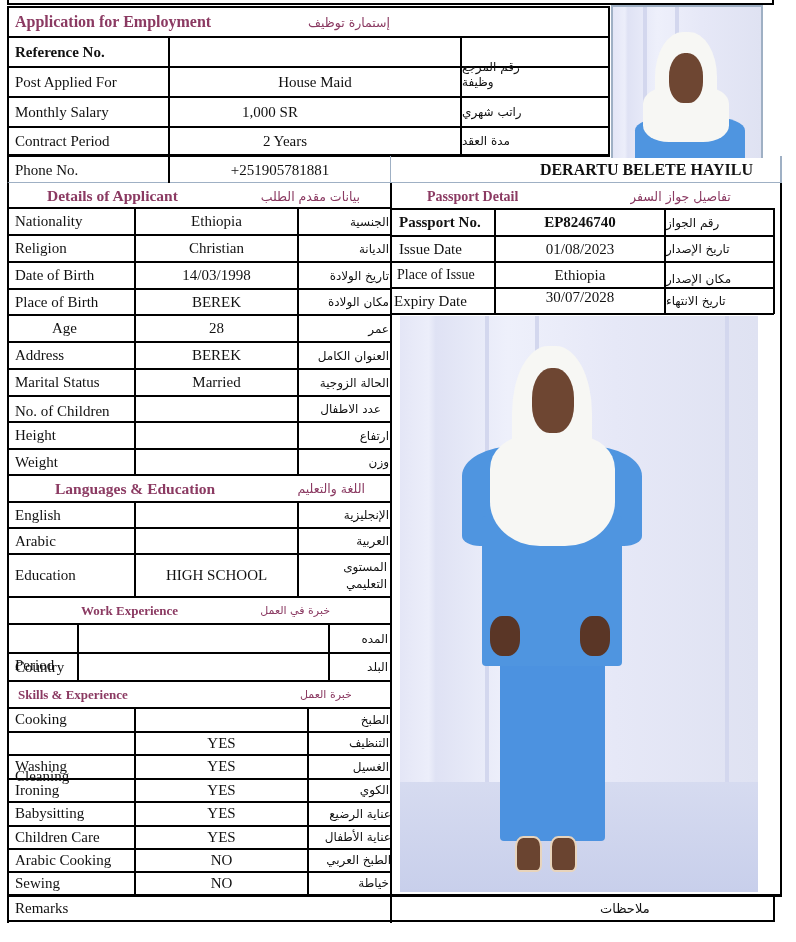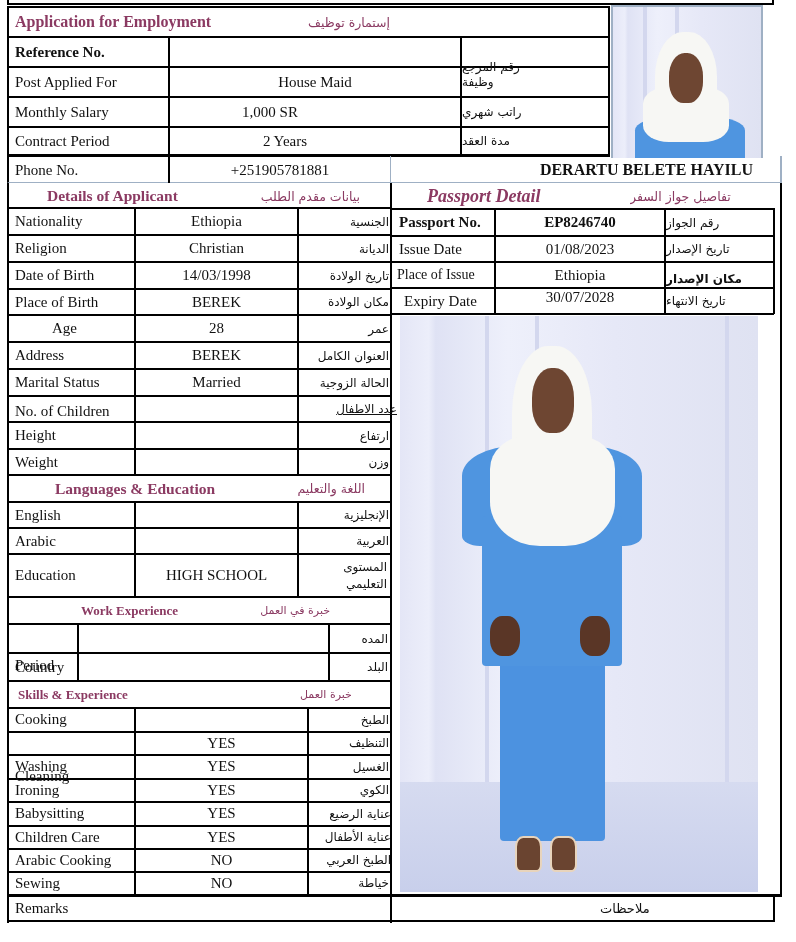--- a/index.html
+++ b/index.html
@@ -122,21 +122,21 @@
   <div class="cell lbl" style="left:8px;top:343px;width:126px;height:25px;">Address</div>
   <div class="cell val" style="left:136px;top:343px;width:161px;height:25px;">BEREK</div>
   <div class="cell ar left" style="left:299px;top:343px;width:90px;height:25px;">العنوان الكامل</div>
 
   <div class="cell lbl" style="left:8px;top:370px;width:126px;height:25px;">Marital Status</div>
   <div class="cell val" style="left:136px;top:370px;width:161px;height:25px;">Married</div>
   <div class="cell ar left" style="left:299px;top:370px;width:90px;height:25px;">الحالة الزوجية</div>
 
   <div class="cell lbl" style="left:8px;top:397px;width:126px;height:28px;">No. of Children</div>
   <div class="cell val" style="left:136px;top:397px;width:161px;height:24px;"></div>
-  <div class="cell ar left" style="left:299px;top:397px;width:98px;height:24px;text-decoration:underline;">عدد الاطفال</div>
+  <div class="cell ar left" style="left:283px;top:397px;width:98px;height:24px;">عدد الاطفال</div>
 
   <div class="cell lbl" style="left:8px;top:423px;width:126px;height:25px;">Height</div>
   <div class="cell val" style="left:136px;top:423px;width:161px;height:25px;"></div>
   <div class="cell ar left" style="left:299px;top:423px;width:90px;height:25px;">ارتفاع</div>
 
   <div class="cell lbl" style="left:8px;top:450px;width:126px;height:24px;">Weight</div>
   <div class="cell val" style="left:136px;top:450px;width:161px;height:24px;"></div>
   <div class="cell ar left" style="left:299px;top:450px;width:90px;height:24px;">وزن</div>
 </div>
 
@@ -221,44 +221,44 @@
   <div class="cell lbl" style="left:8px;top:849px;width:126px;height:22px;">Arabic Cooking</div>
   <div class="cell val" style="left:136px;top:849px;width:171px;height:22px;">NO</div>
   <div class="cell ar left" style="left:309px;top:849px;width:82px;height:22px;">الطبخ العربي</div>
 
   <div class="cell lbl" style="left:8px;top:872px;width:126px;height:22px;">Sewing</div>
   <div class="cell val" style="left:136px;top:872px;width:171px;height:22px;">NO</div>
   <div class="cell ar left" style="left:309px;top:872px;width:80px;height:22px;">خياطة</div>
 </div>
 
 <div class="abs" style="left:391px;top:183px;width:391px;height:713px;border-right:2px solid #000;"></div>
-<div class="cell hdr-en" style="left:427px;top:184px;height:25px;font-size:18px;font-style:italic;">Passport Detail</div>
+<div class="cell hdr-en" style="left:427px;top:184px;height:25px;font-size:14px;">Passport Detail</div>
 <div class="cell hdr-ar" style="left:630px;top:184px;width:118px;height:25px;justify-content:flex-end;">تفاصيل جواز السفر</div>
 <div class="hline" style="left:391px;top:208px;width:383px;"></div>
 <div class="vline" style="left:494px;top:208px;height:106px;"></div>
 <div class="vline" style="left:664px;top:208px;height:106px;"></div>
 <div class="vline" style="left:773px;top:208px;height:106px;"></div>
 <div class="hline" style="left:391px;top:235px;width:383px;"></div>
 <div class="hline" style="left:391px;top:261px;width:383px;"></div>
 <div class="hline" style="left:391px;top:287px;width:383px;"></div>
 <div class="hline" style="left:391px;top:313px;width:383px;"></div>
 
 <div class="cell lbl bold" style="left:392px;top:210px;width:102px;height:25px;">Passport No.</div>
 <div class="cell val bold" style="left:496px;top:210px;width:168px;height:25px;">EP8246740</div>
 <div class="cell ar" style="left:666px;top:210px;width:107px;height:25px;">رقم الجواز</div>
 
 <div class="cell lbl" style="left:392px;top:237px;width:102px;height:24px;">Issue Date</div>
 <div class="cell val" style="left:496px;top:237px;width:168px;height:24px;">01/08/2023</div>
 <div class="cell ar" style="left:666px;top:237px;width:107px;height:24px;">تاريخ الإصدار</div>
 
 <div class="cell lbl" style="left:392px;top:263px;width:102px;height:24px;font-size:14px;padding-left:5px;">Place of Issue</div>
 <div class="cell val" style="left:496px;top:263px;width:168px;height:24px;">Ethiopia</div>
-<div class="cell ar" style="left:666px;top:263px;width:107px;height:32px;font-weight:bold;">مكان الإصدار</div>
-
-<div class="cell lbl" style="left:397px;top:289px;width:102px;height:24px;border-radius:11px;">Expiry Date</div>
+<div class="cell ar" style="left:666px;top:263px;width:107px;height:32px;">مكان الإصدار</div>
+
+<div class="cell lbl" style="left:387px;top:289px;width:102px;height:24px;border-radius:11px;">Expiry Date</div>
 <div class="cell val" style="left:496px;top:289px;width:168px;height:16px;">30/07/2028</div>
 <div class="cell ar" style="left:666px;top:289px;width:107px;height:24px;">تاريخ الانتهاء</div>
 
 <div class="photo" style="left:400px;top:316px;width:358px;height:576px;">
   <div class="wall"></div>
   <div class="panel" style="left:85px;"></div>
   <div class="panel" style="left:135px;"></div>
   <div class="panel" style="left:325px;"></div>
   <div class="floor" style="height:110px;"></div>
   <div class="pants" style="left:100px;top:320px;width:105px;height:205px;border-radius:8px 8px 4px 4px;"></div>

